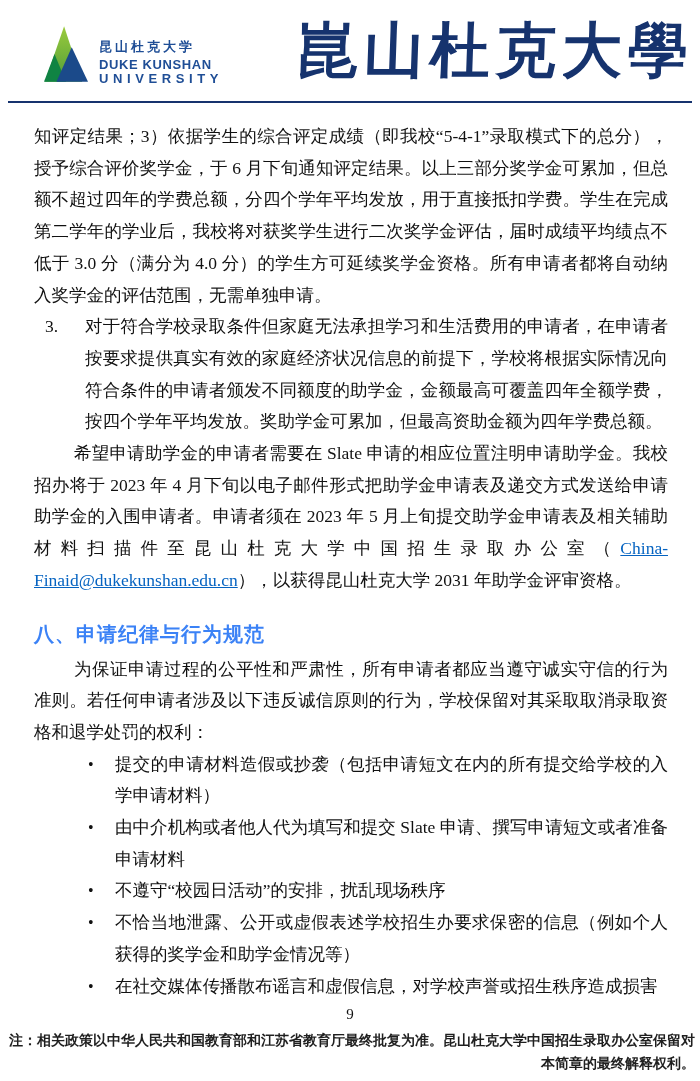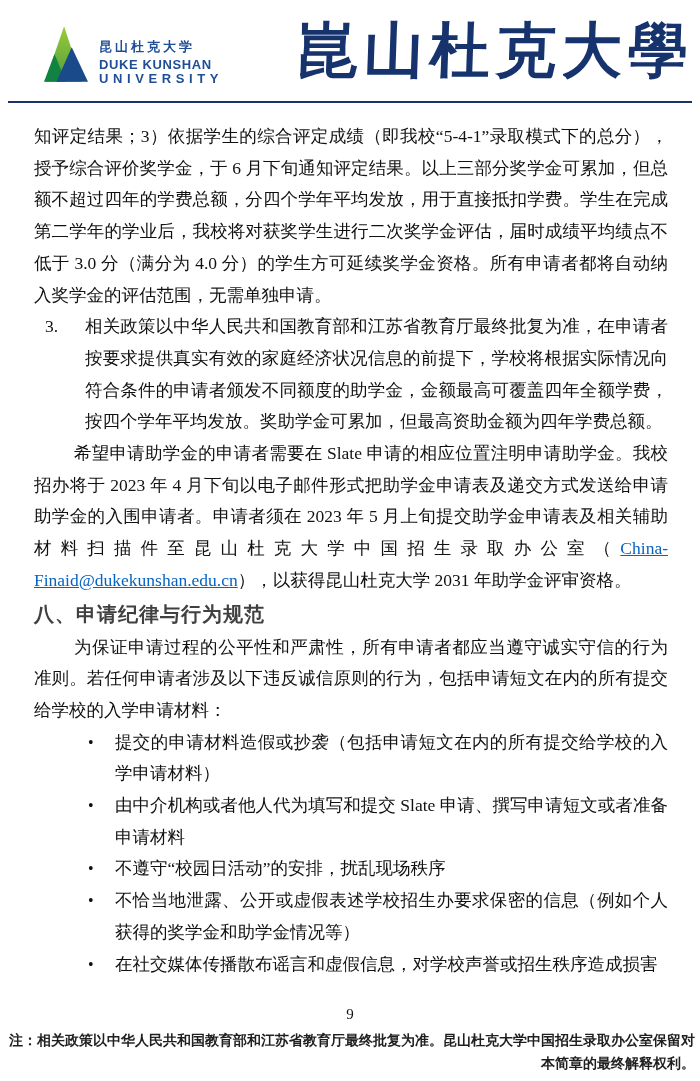--- a/index.html
+++ b/index.html
@@ -32,22 +32,22 @@
     position:absolute; top:121px; left:34px; right:32px;
     font-size:17.5px; line-height:31.7px; text-align:justify; text-align-last:left;
   }
   .main p { margin:0; }
   .p-continuation { margin-left:51px; }
   .numbered-item { display:flex; }
   .numbered-item .num { flex:none; width:51px; padding-left:11px; box-sizing:border-box; }
   .numbered-item .num-text { flex:1; text-align:justify; text-align-last:left; }
   .aid-para { text-indent:40px; }
   .section-heading {
-    font-size:20px; font-weight:bold; line-height:34px; margin:0 0 1px 0;
-    color:#404040; font-family:Liberation Sans, sans-serif;
+    font-size:20px; font-weight:bold; line-height:34px; margin:22px 0 1px 0;
+    color:#3b82f6; font-family:Liberation Mono, monospace;
     letter-spacing:1px; text-align:left;
   }
   .disc-para { text-indent:40px; }
   .bullets { list-style:none; margin:0; padding:0 0 0 54px; }
   .bullets li { display:flex; }
   .bullets .dot { flex:none; width:27px; font-size:16px; }
   .bullets .bullet-text { flex:1; text-align:justify; text-align-last:left; }
 
   
   .email-link { color:#0563c1; text-decoration:underline; cursor:pointer; font-family:"Liberation Serif","DejaVu Serif",serif; }
@@ -87,28 +87,28 @@
     <div class="calligraphy">崑山杜克大學</div>
     <div class="header-rule"></div>
   </div>
 
   <div class="main">
 
     <p class="p-continuation">知评定结果；3）依据学生的综合评定成绩（即我校“5-4-1”录取模式下的总分），授予综合评价奖学金，于 6 月下旬通知评定结果。以上三部分奖学金可累加，但总额不超过四年的学费总额，分四个学年平均发放，用于直接抵扣学费。学生在完成第二学年的学业后，我校将对获奖学生进行二次奖学金评估，届时成绩平均绩点不低于 3.0 分（满分为 4.0 分）的学生方可延续奖学金资格。所有申请者都将自动纳入奖学金的评估范围，无需单独申请。</p>
 
     <div class="numbered-item">
       <span class="num">3.</span>
-      <span class="num-text">相关政策以中华人民共和国教育部和江苏省教育厅最终批复为准，在申请者按要求提供真实有效的家庭经济状况信息的前提下，学校将根据实际情况向符合条件的申请者颁发不同额度的助学金，金额最高可覆盖四年全额学费，按四个学年平均发放。奖助学金可累加，但最高资助金额为四年学费总额。</span>
+      <span class="num-text">对于符合学校录取条件但家庭无法承担学习和生活费用的申请者，在申请者按要求提供真实有效的家庭经济状况信息的前提下，学校将根据实际情况向符合条件的申请者颁发不同额度的助学金，金额最高可覆盖四年全额学费，按四个学年平均发放。奖助学金可累加，但最高资助金额为四年学费总额。</span>
     </div>
 
     <p class="aid-para"><span>希望申请助学金的申请者需要在 Slate 申请的相应位置注明申请助学金。我校招办将于 2023 年 4 月下旬以电子邮件形式把助学金申请表及递交方式发送给申请助学金的入围申请者。申请者须在 2023 年 5 月上旬提交助学金申请表及相关辅助材料扫描件至昆山杜克大学中国招生录取办公室（</span><a class="email-link">China-Finaid@dukekunshan.edu.cn</a><span>），以获得昆山杜克大学 2031 年助学金评审资格。</span></p>
 
     <h2 class="section-heading">八、申请纪律与行为规范</h2>
 
-    <p class="disc-para">为保证申请过程的公平性和严肃性，所有申请者都应当遵守诚实守信的行为准则。若任何申请者涉及以下违反诚信原则的行为，包括申请短文在内的所有提交给学校的入学申请材料：</p>
+    <p class="disc-para">为保证申请过程的公平性和严肃性，所有申请者都应当遵守诚实守信的行为准则。若任何申请者涉及以下违反诚信原则的行为，学校保留对其采取取消录取资格和退学处罚的权利：</p>
 
     <ul class="bullets">
       <li>
         <span class="dot">•</span>
         <span class="bullet-text">提交的申请材料造假或抄袭（包括申请短文在内的所有提交给学校的入学申请材料）</span>
       </li>
       <li>
         <span class="dot">•</span>
         <span class="bullet-text">由中介机构或者他人代为填写和提交 Slate 申请、撰写申请短文或者准备申请材料</span>
       </li>

